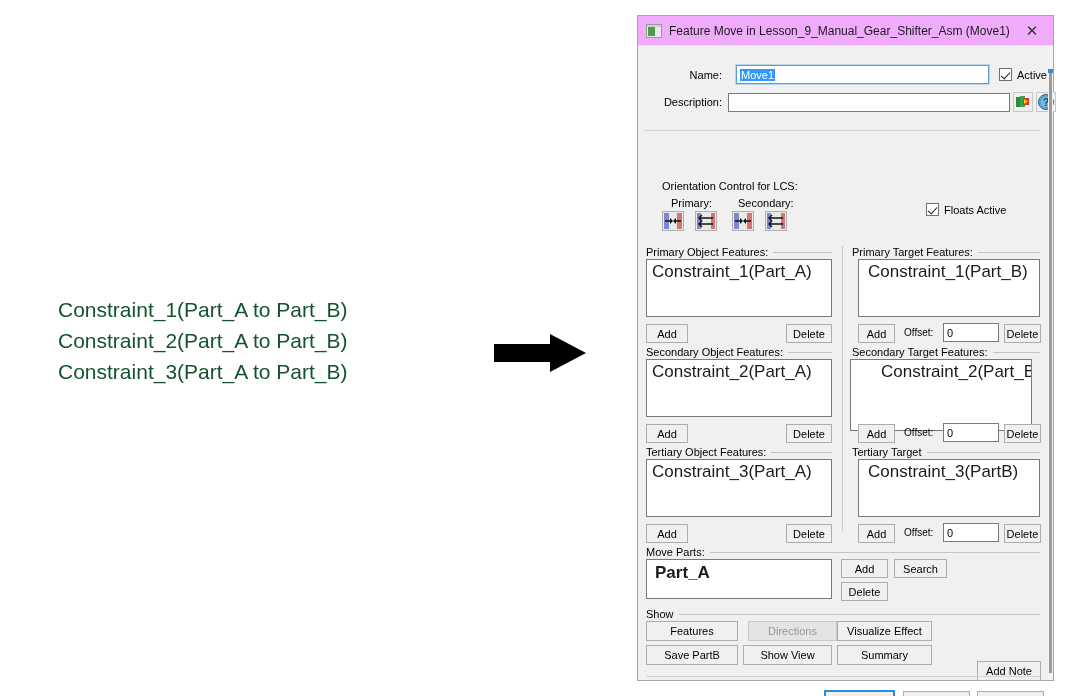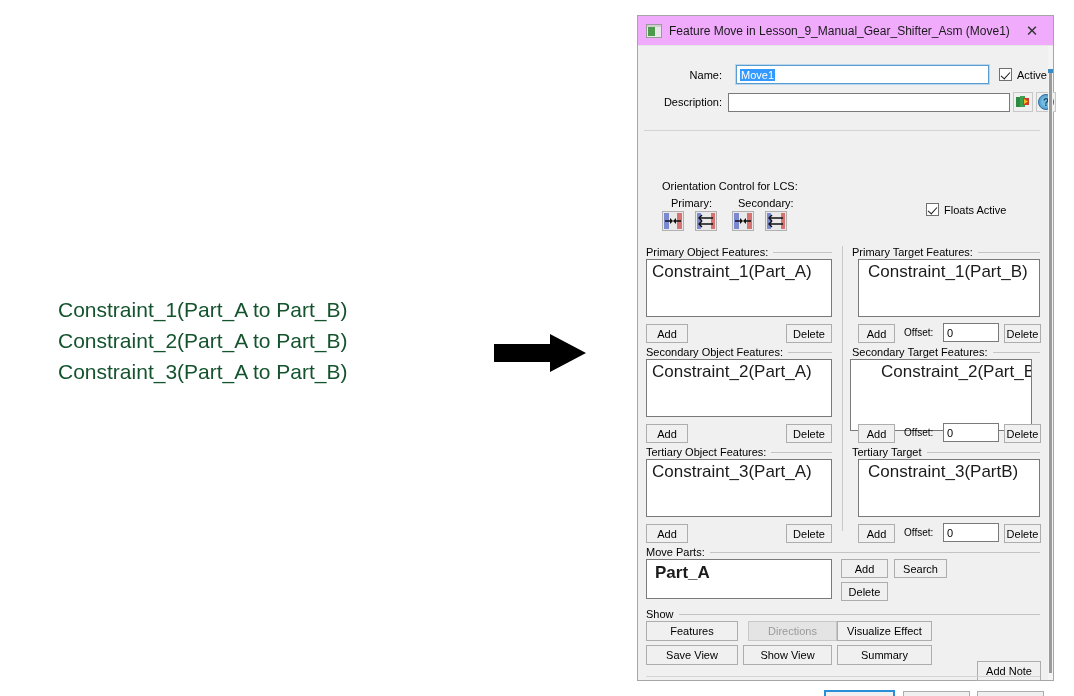--- a/index.html
+++ b/index.html
@@ -471,21 +471,21 @@
       <div class="btn" style="left:203px; top:536px; width:47px; height:19px;">Delete</div>
 
       <div class="group-head" style="left:8px; top:562px; width:394px;">
         <span class="gl">Show</span>
           <span class="gline"></span>
       </div>
       <div class="btn" style="left:8px; top:575px; width:92px; height:20px;">Features</div>
       <div class="btn disabled" style="left:110px; top:575px; width:89px; height:20px;">Directions</div>
       <div class="btn" style="left:199px; top:575px; width:95px; height:20px;">Visualize Effect</div>
       <div class="btn" style="left:339px; top:575px; width:64px; height:20px;margin-top:40px;">Add Note</div>
-      <div class="btn" style="left:8px; top:599px; width:92px; height:20px;">Save View</div>
+      <div class="btn" style="left:8px; top:599px; width:92px; height:20px;">Save PartB</div>
       <div class="btn" style="left:105px; top:599px; width:89px; height:20px;">Show View</div>
       <div class="btn" style="left:199px; top:599px; width:95px; height:20px;">Summary</div>
 
       <div class="hdiv" style="left:8px; top:630px; width:394px;"></div>
 
       <div class="btn default" style="left:186px; top:644px; width:71px; height:21px;">OK</div>
       <div class="btn" style="left:265px; top:645px; width:67px; height:19px;">Apply</div>
       <div class="btn" style="left:339px; top:645px; width:67px; height:19px;">Cancel</div>
 
     </div>

